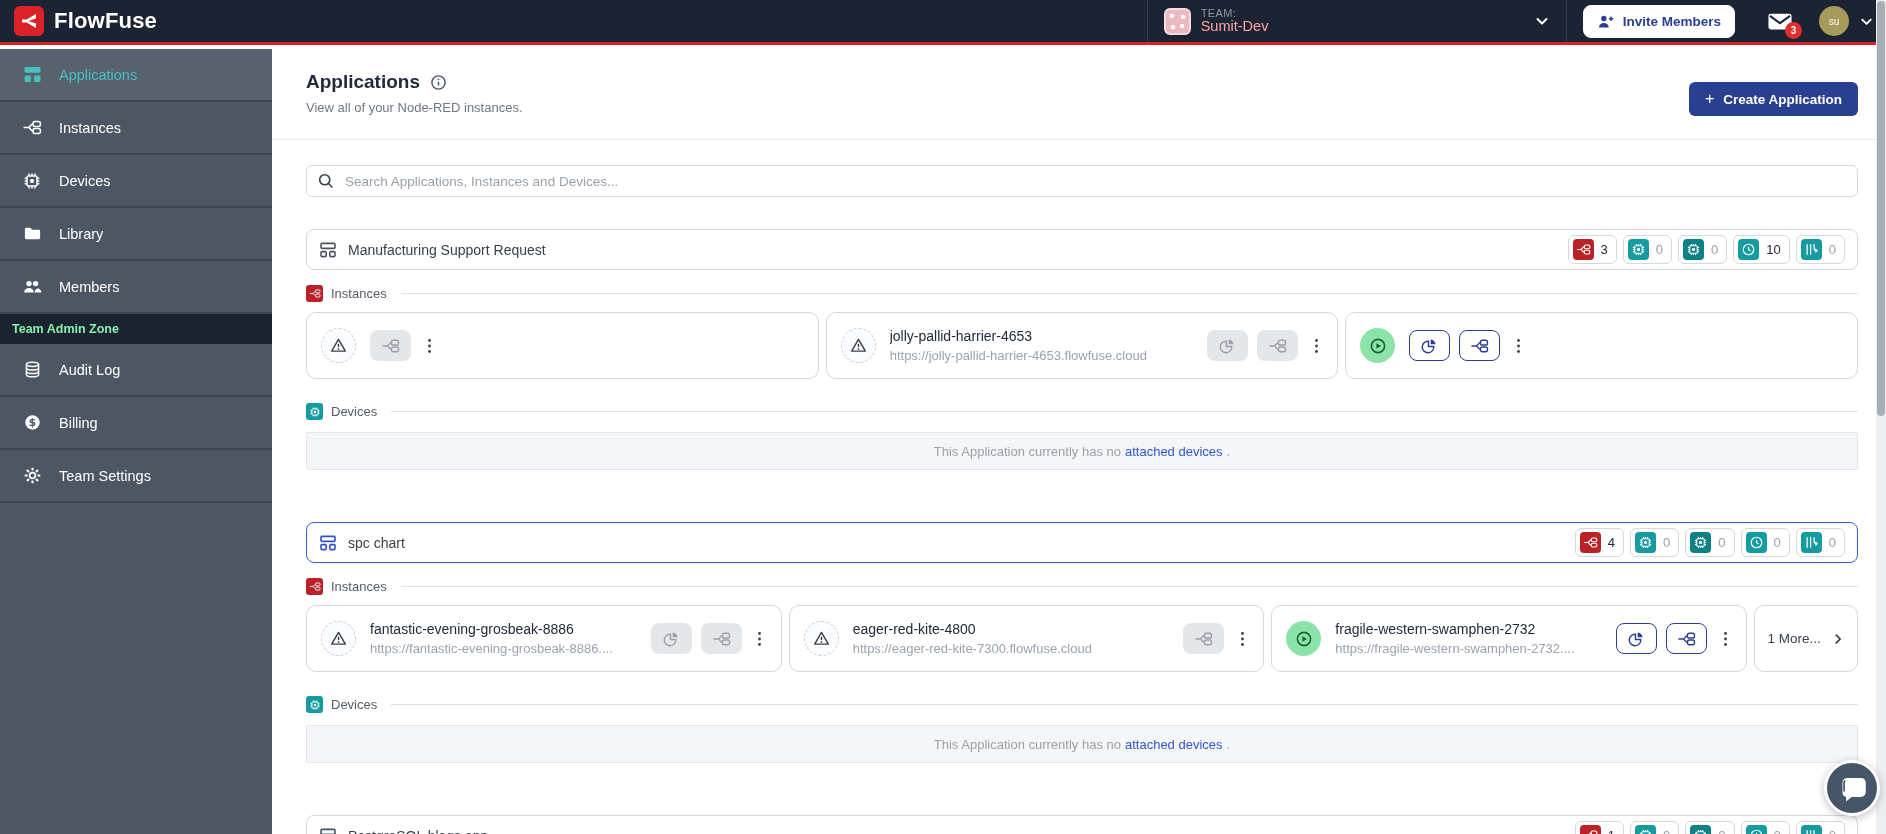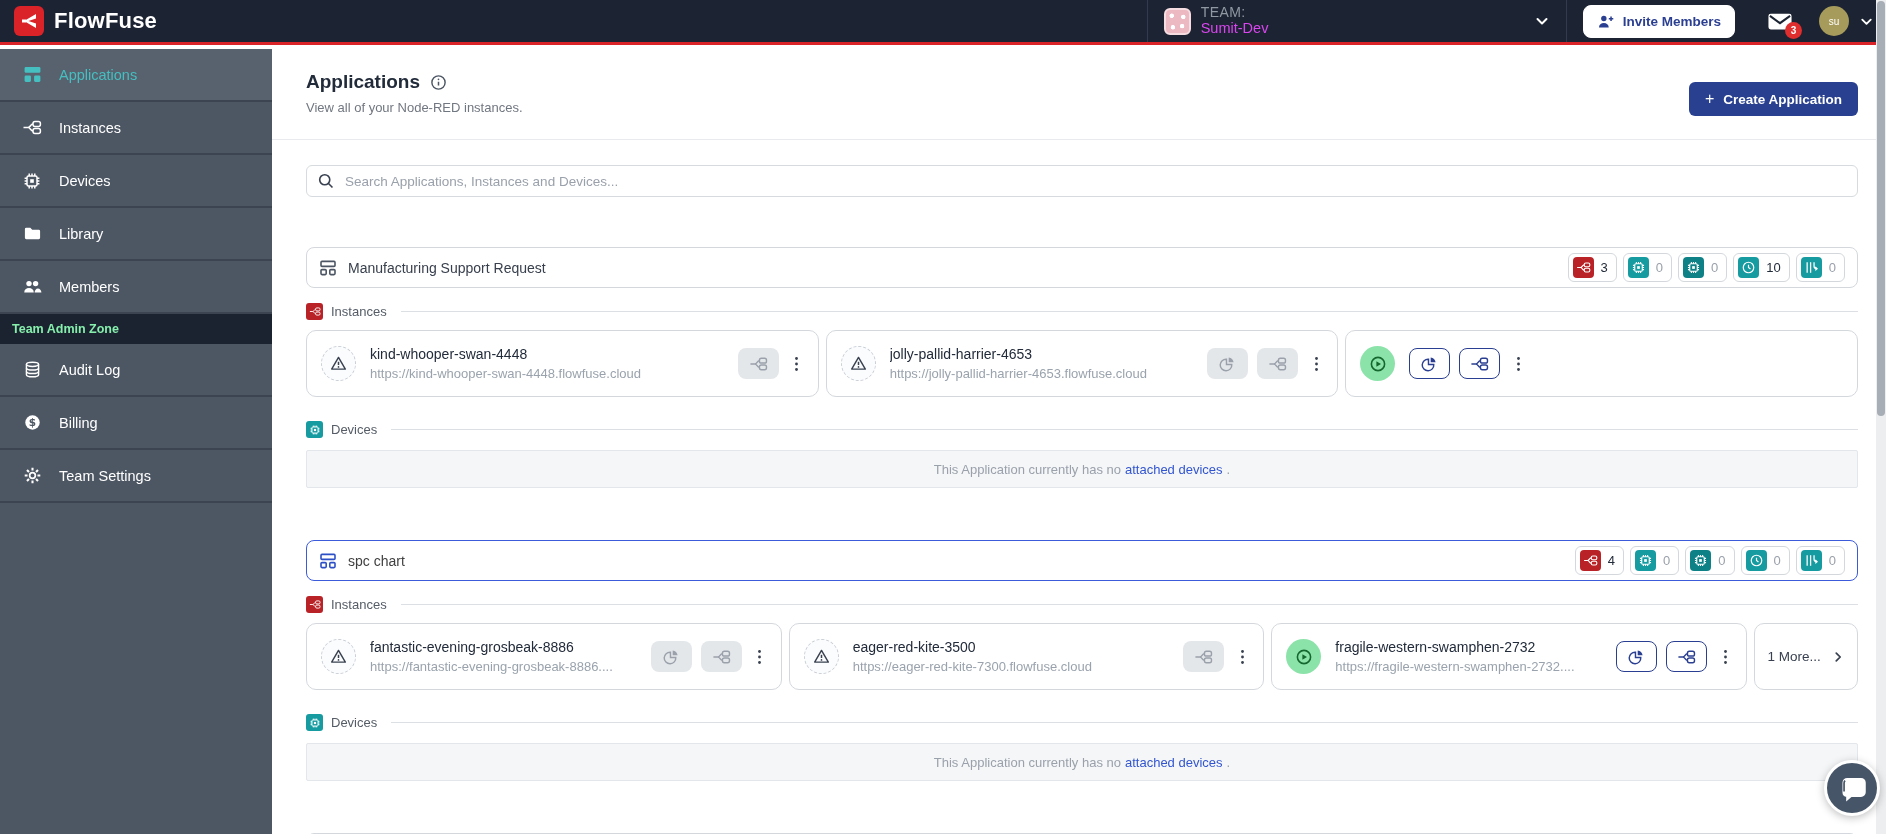--- a/index.html
+++ b/index.html
@@ -35,22 +35,22 @@
   }
   .team-avatar{width:27px; height:27px; border-radius:6px;
     background:
       radial-gradient(circle at 25% 25%, #fff 2px, transparent 2.5px),
       radial-gradient(circle at 75% 30%, #fff 2px, transparent 2.5px),
       radial-gradient(circle at 30% 75%, #fff 2px, transparent 2.5px),
       radial-gradient(circle at 70% 70%, #fff 2px, transparent 2.5px),
       #ecb9c2;
     border:2px solid #f6dde2;}
   .team-text{display:flex; flex-direction:column; line-height:1.1;}
-  .team-label{font-size:14px; color:#8f98a3; letter-spacing:.4px;}
-  .team-name{font-size:14.5px; color:#d946ef;}
+  .team-label{font-size:11px; color:#8f98a3; letter-spacing:.4px;}
+  .team-name{font-size:14.5px; color:#fca5a5;}
   .team-chevron{margin-left:auto; color:#fff;}
   .invite-btn{
     margin:0 32px 0 16px; background:#fff; border:1px solid #fff; border-radius:8px;
     display:flex; align-items:center; gap:8px; padding:7px 13px;
     color:var(--blue); font-size:13.5px; font-weight:bold; cursor:pointer;
     font-family:inherit;
   }
   .mail{position:relative; margin-right:26px; cursor:pointer;}
   .mail-badge{
     position:absolute; right:-9px; bottom:-7px; background:#e02d2d; color:#fff;
@@ -102,21 +102,21 @@
     margin-top:25px; height:32px; border:1px solid #d7dade; border-radius:6px;
     display:flex; align-items:center; gap:10px; padding:0 10px; background:#fff;
   }
   .searchbar input{
     border:none; outline:none; flex:1; font-size:13.5px; color:#39404d;
     font-family:inherit; background:transparent;
   }
   .searchbar input::placeholder{color:var(--dim);}
 
   
-  .app{margin-top:50px;}
+  .app{margin-top:32px;}
   .app + .app{margin-top:52px;}
   .app-header{
     height:41px; border:1px solid var(--border); border-radius:8px;
     display:flex; align-items:center; padding:0 12px; cursor:pointer; background:#fff;
   }
   .app-header.selected{border:1.5px solid #3b5bdb;}
   .app-title{display:flex; align-items:center; gap:11px; color:#4b5563;}
   .app-name{font-size:14px; color:#39404d;}
   .app-header.selected .app-title{color:#2d50c7;}
   .app-header.selected .app-name{color:#404040;}
@@ -518,24 +518,20 @@
         <div class="rule"></div>
       </div>
 
       <div class="irow">
         <div class="icard">
           <div class="status warning">
               <svg class="ic" width="19" height="19">
                 <use href="#i-warn"></use>
               </svg>
             </div>
-          <div class="imeta">
-            <div class="iname">kind-whooper-swan-4448</div>
-            <div class="iurl">https://kind-whooper-swan-4448.flowfuse.cloud</div>
-          </div>
           <div class="iactions">
             <button class="ibtn">
                 <svg class="ic" width="19" height="14">
                   <use href="#i-fork"></use>
                 </svg>
               </button>
             <span class="kebab">
                 <svg class="ic" width="5" height="18">
                   <use href="#i-kebab"></use>
                 </svg>
@@ -705,21 +701,21 @@
               </span>
           </div>
         </div>
         <div class="icard">
           <div class="status warning">
               <svg class="ic" width="19" height="19">
                 <use href="#i-warn"></use>
               </svg>
             </div>
           <div class="imeta">
-            <div class="iname">eager-red-kite-3500</div>
+            <div class="iname">eager-red-kite-4800</div>
             <div class="iurl">https://eager-red-kite-7300.flowfuse.cloud</div>
           </div>
           <div class="iactions">
             <button class="ibtn">
                 <svg class="ic" width="19" height="14">
                   <use href="#i-fork"></use>
                 </svg>
               </button>
             <span class="kebab">
                 <svg class="ic" width="5" height="18">

